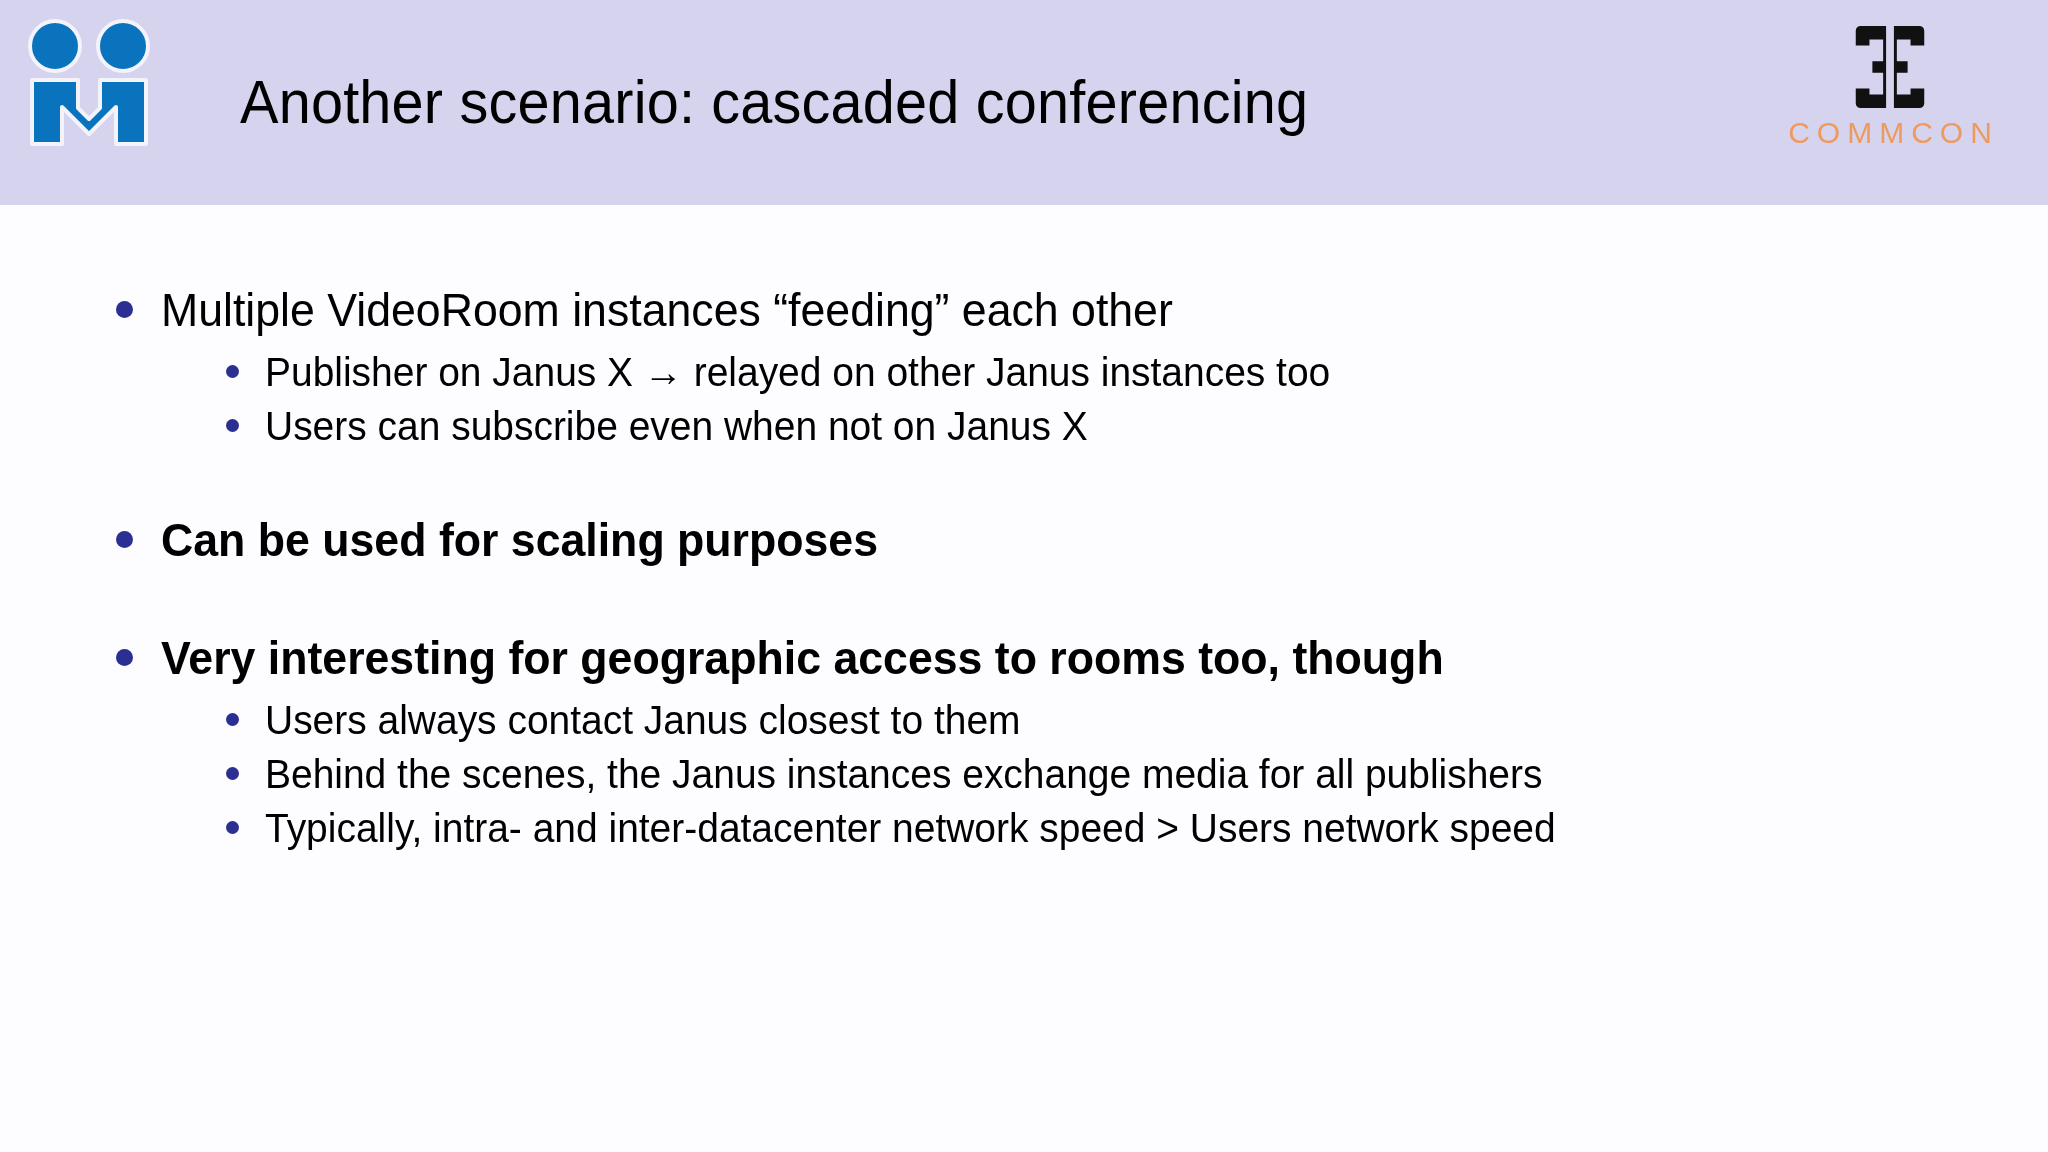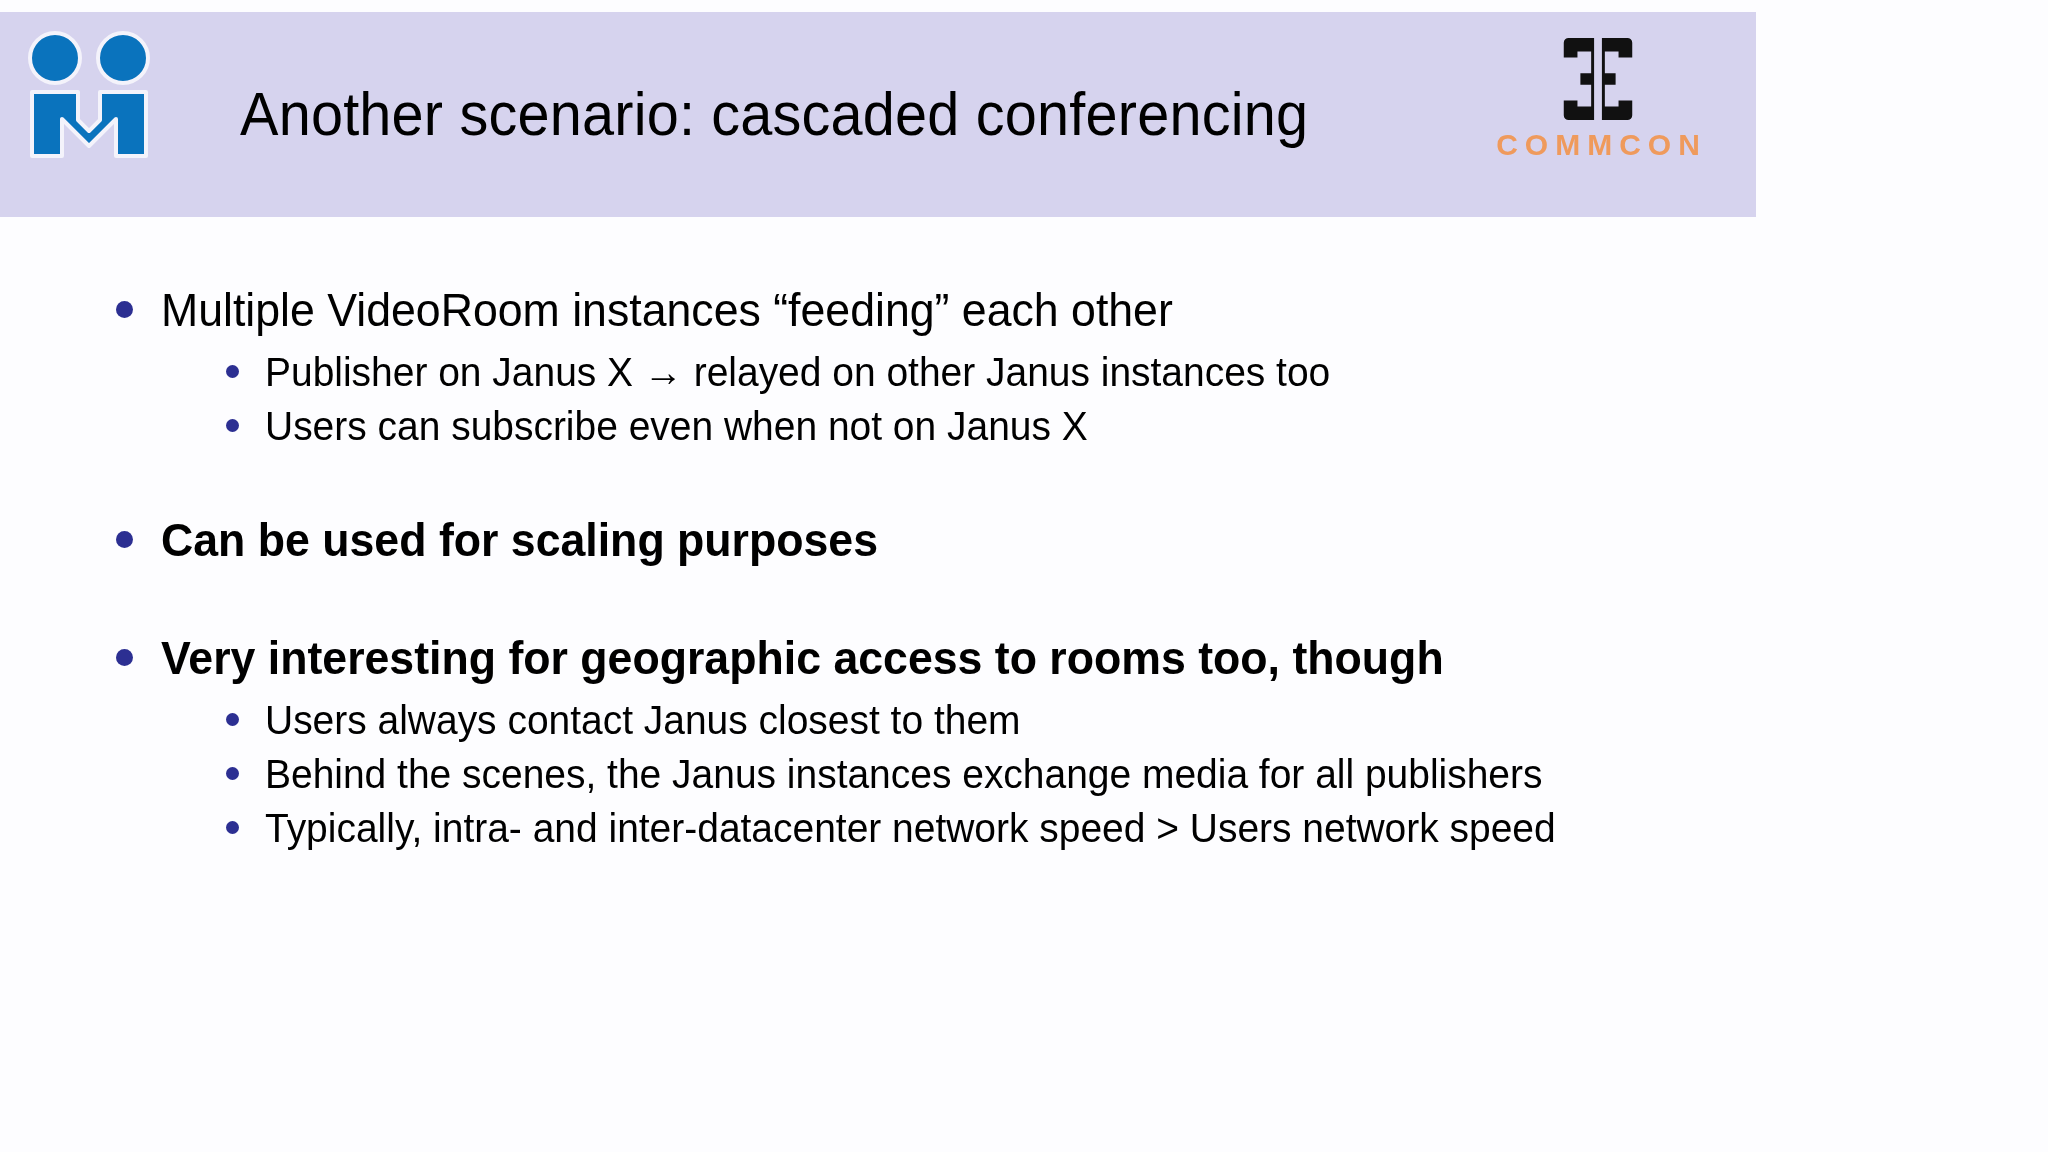--- a/index.html
+++ b/index.html
@@ -21,22 +21,22 @@
     width: 2048px;
     height: 1152px;
     background: #fdfdff;
     box-sizing: border-box;
   }
 
   
   .header {
     position: absolute;
     left: 0;
-    top: 12px;
-    width: 1756px;
+    top: 0;
+    width: 2048px;
     height: 205px;
     background: #d6d3ee;
     display: block;
   }
 
   
   .logo-meetecho {
     position: absolute;
     left: 22px;
     top: 14px;
@@ -77,21 +77,21 @@
     display: block;
     margin: 0 auto;
     width: 76px;
     height: 90px;
   }
   .commcon-word {
     display: block;
     margin-top: 4px;
     font-family: "Liberation Sans", sans-serif;
     font-size: 30px;
-    font-weight: 700;
+    font-weight: 400;
     letter-spacing: 7px;
     color: #ef9a5c;
     text-align: center;
     padding-left: 7px;
   }
 
   
   .content {
     position: absolute;
     left: 4px;

